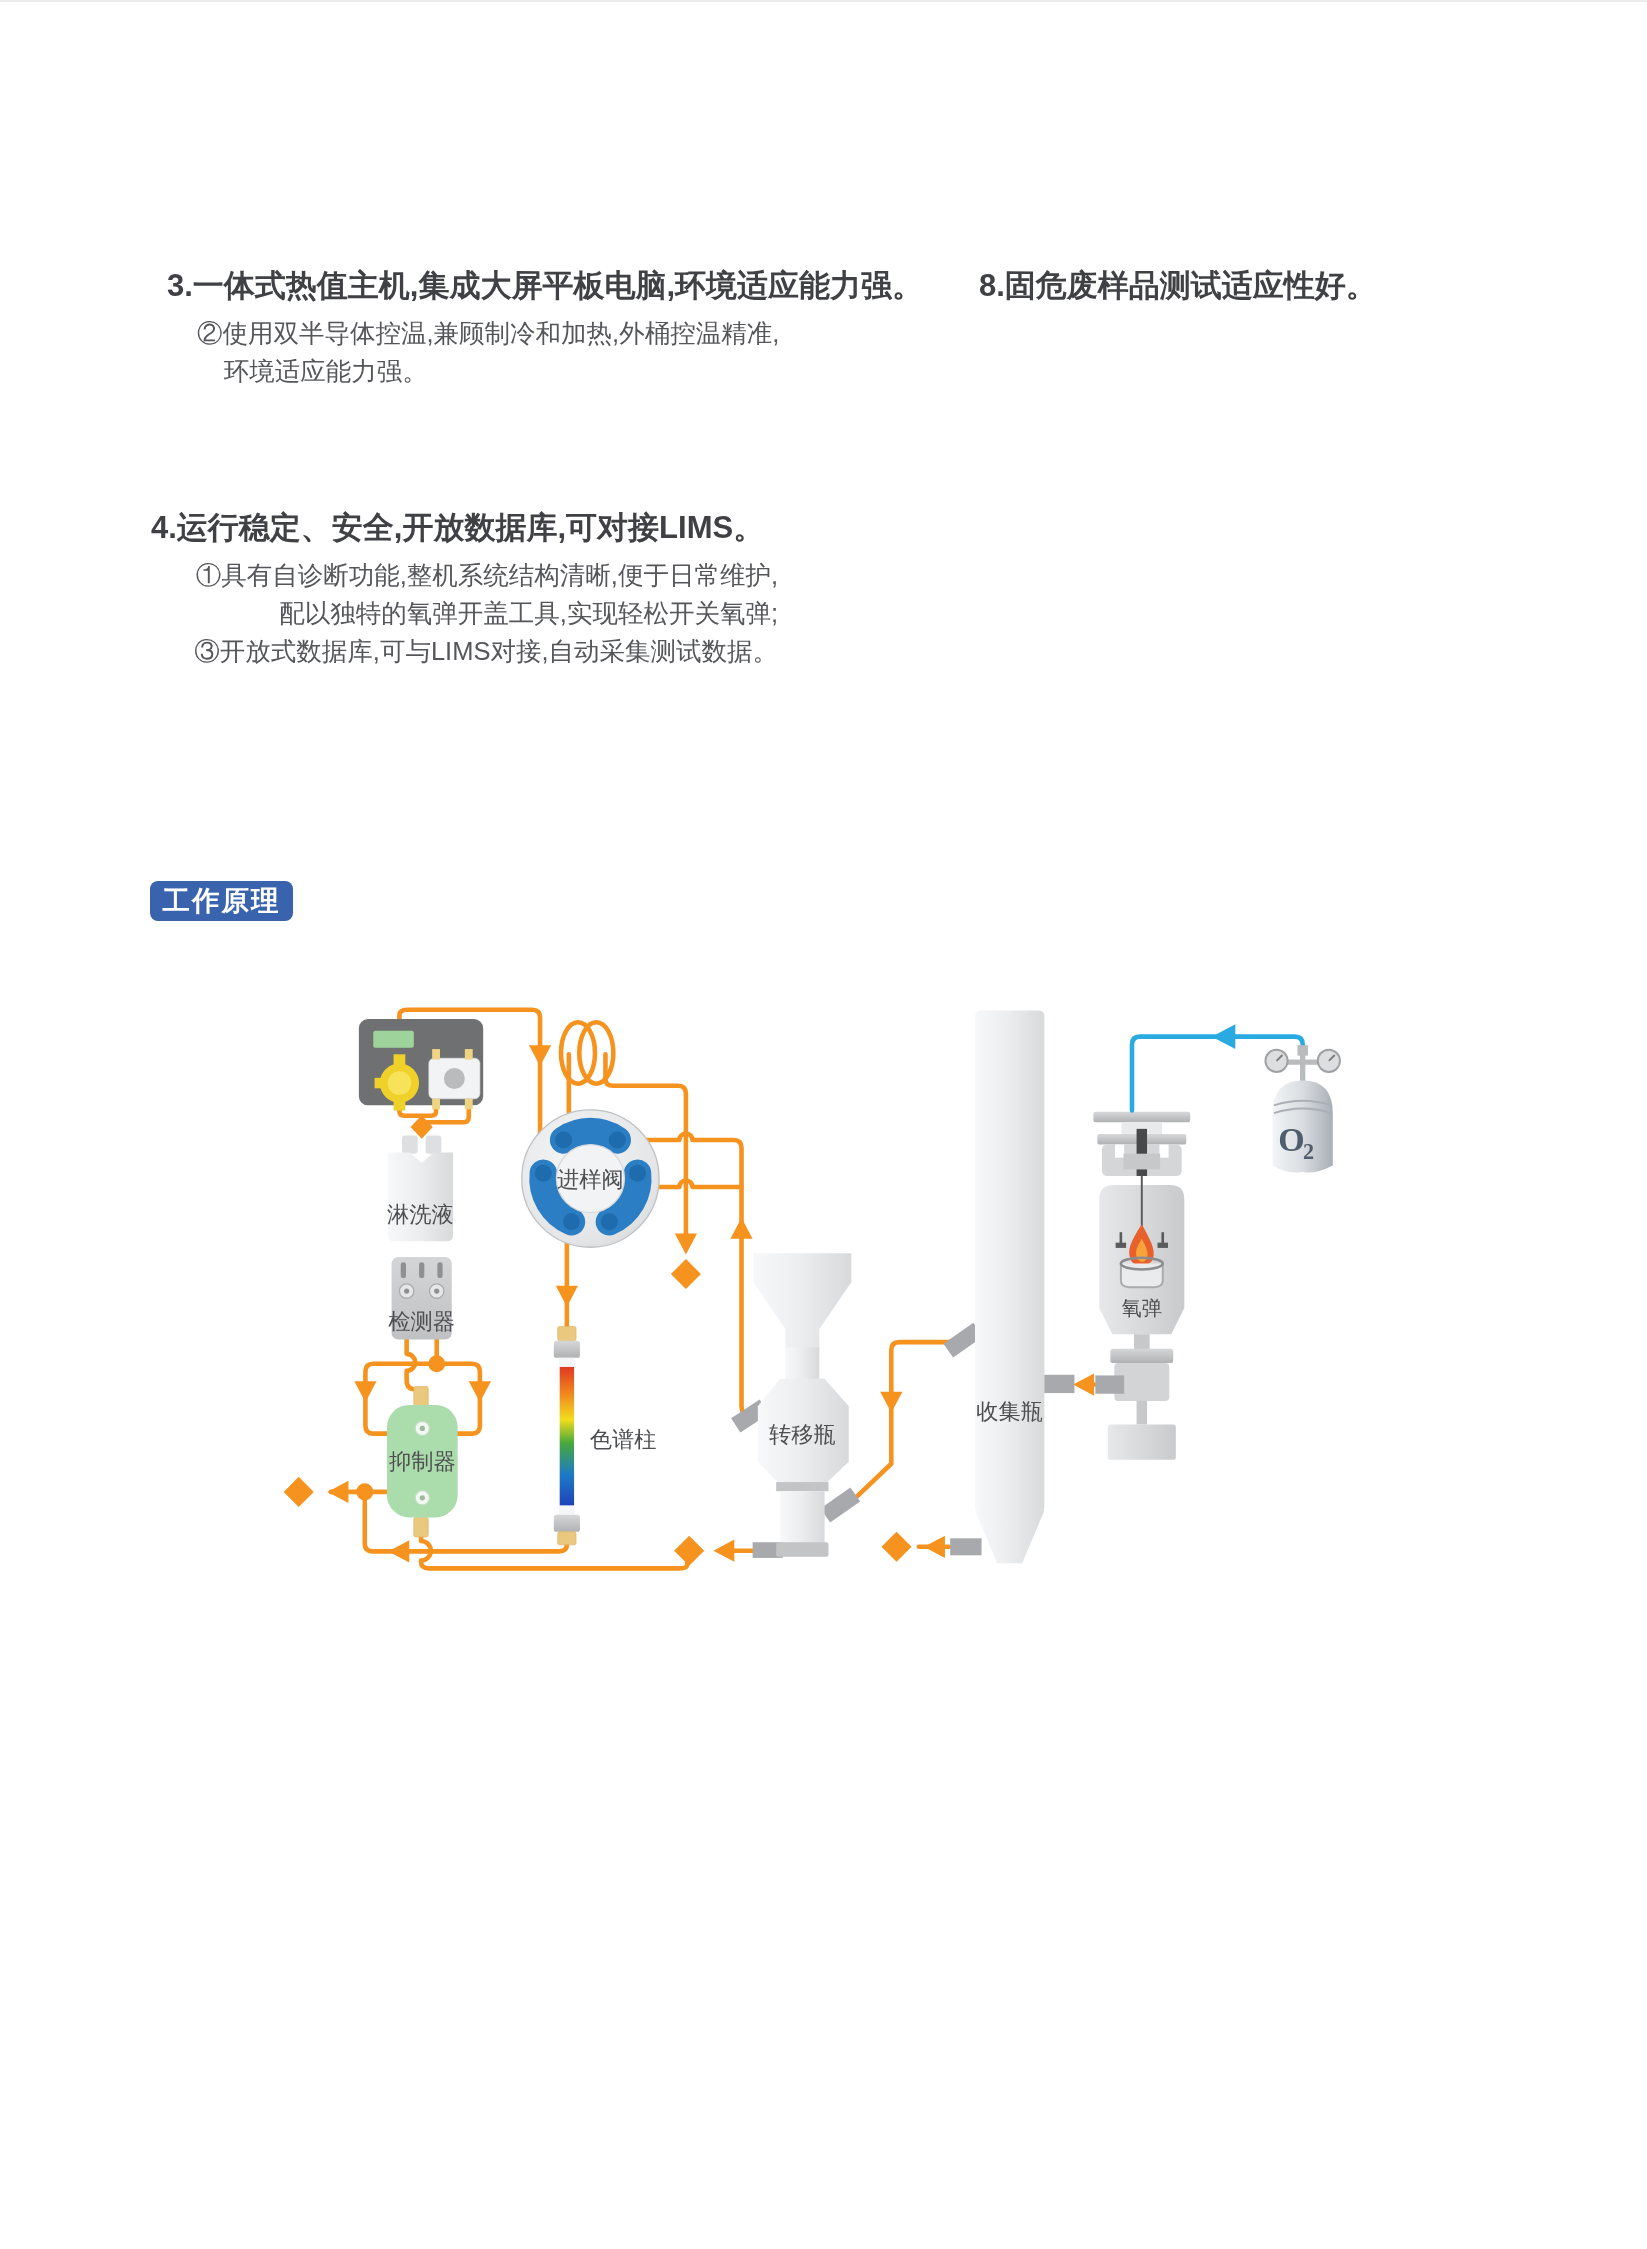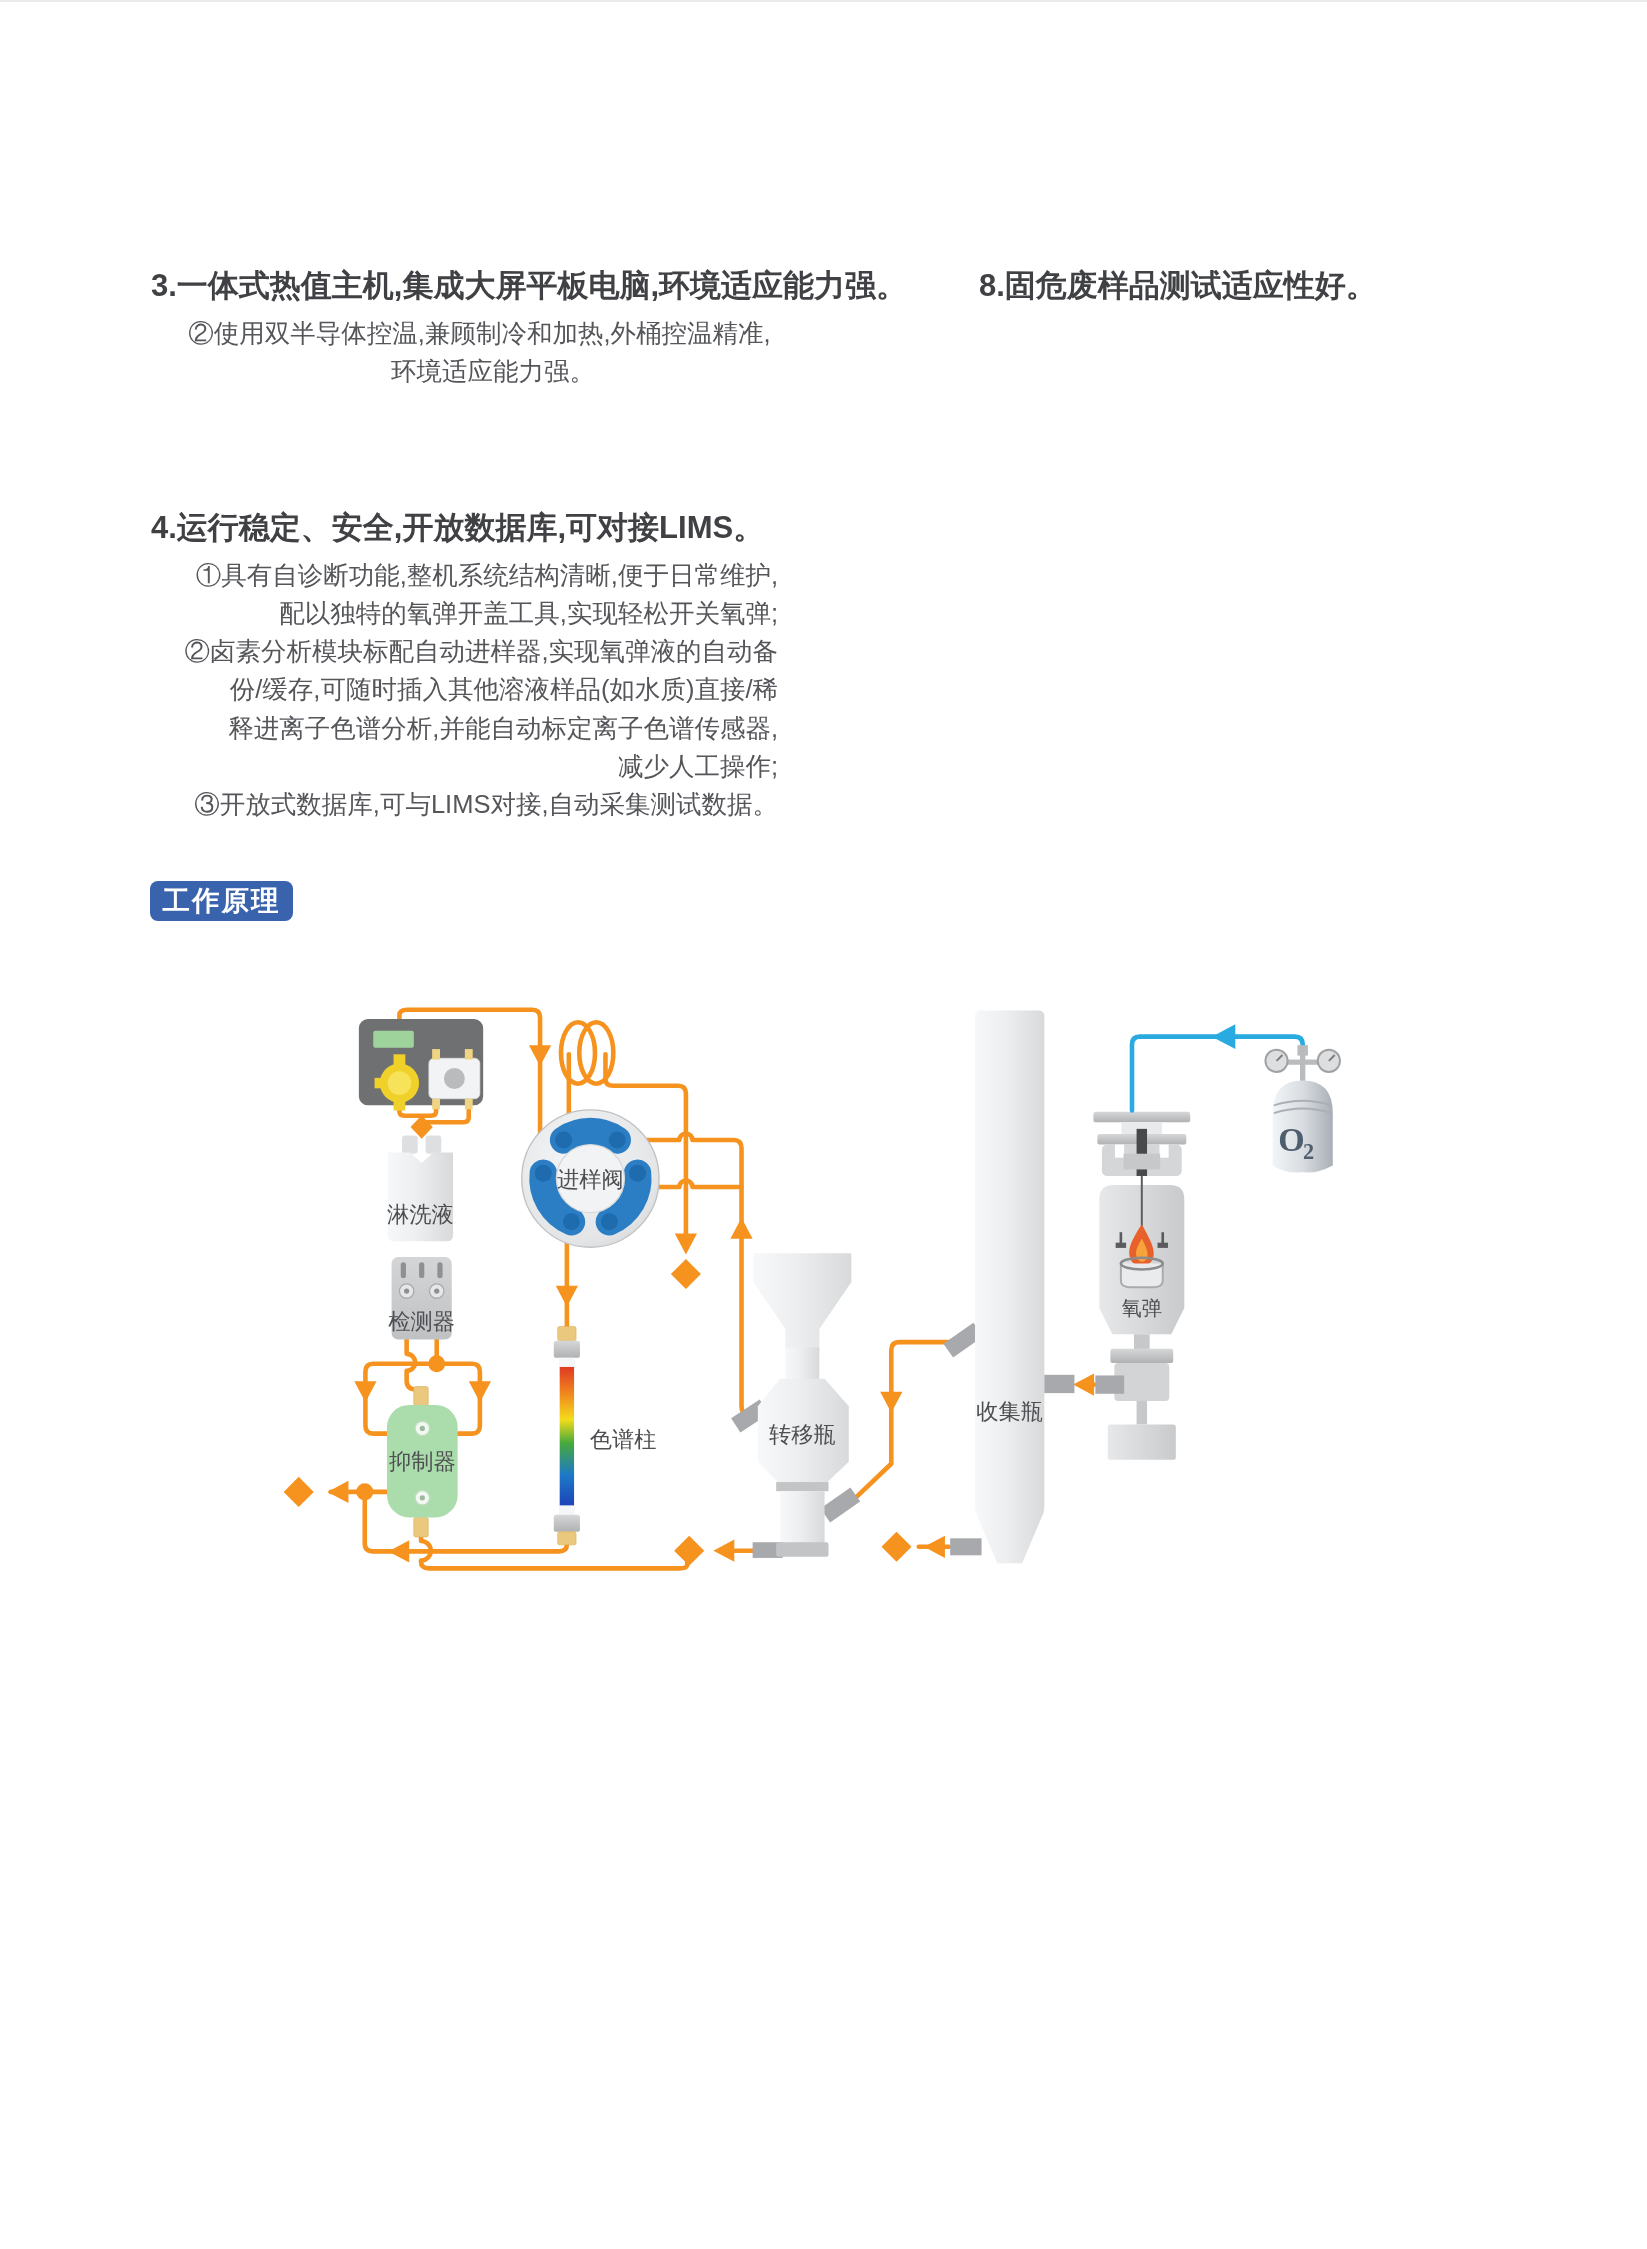--- a/index.html
+++ b/index.html
@@ -2,21 +2,21 @@
 <html style="font-size:10.5px"><head>
 <meta charset="utf-8">
 <style>
   html,body{margin:0;padding:0;background:#ffffff;}
   body{width:1647px;height:2250px;position:relative;font-family:"Liberation Sans",sans-serif;overflow:hidden;}
   .top-edge{position:absolute;top:0;left:0;width:1647px;height:2px;background:#ebebeb;}
   .section{position:absolute;}
   .sec-h{font-size:31px;font-weight:700;color:#404144;line-height:1.25;letter-spacing:0px;white-space:nowrap;}
   .sec-items{margin-top:7.9px;margin-left:30px;font-size:25.5px;color:#55565a;line-height:1.5;}
   .sec-items p{margin:0;padding-left:1.05em;text-indent:-1.05em;}
-  #sec3{left:151px;top:267px;width:661px;text-align:center;}
+  #sec3{left:167px;top:267px;width:661px;}
   #sec3 .sec-items{width:597px;}
   #sec4{left:151px;top:509px;width:661px;}
   #sec4 .sec-items{width:597px;text-align:right;}
   #sec5{left:979px;top:267px;width:654px;}
   #sec5 .sec-items{width:623px;}
   .badge{position:absolute;left:150px;top:881px;width:143px;height:40px;background:#3a63ad;
          border-radius:7.9px;color:#ffffff;font-size:27.5px;font-weight:700;line-height:40px;
          text-align:center;letter-spacing:2px;}
   #diagram{position:absolute;left:249px;top:981px;}
   .tube{stroke:#F6921E;stroke-width:7;fill:none;stroke-linejoin:round;stroke-linecap:round;}
@@ -35,21 +35,20 @@
   <div class="sec-h">3.一体式热值主机,集成大屏平板电脑,环境适应能力强。</div>
   <div class="sec-items">
     <p>②使用双半导体控温,兼顾制冷和加热,外桶控温精准,环境适应能力强。</p>
   </div>
 </div>
 
 <div class="section" id="sec4">
   <div class="sec-h">4.运行稳定、安全,开放数据库,可对接LIMS。</div>
   <div class="sec-items">
     <p>①具有自诊断功能,整机系统结构清晰,便于日常维护,配以独特的氧弹开盖工具,实现轻松开关氧弹;</p>
-    <p>②卤素分析模块标配自动进样器,实现氧弹液的自动备份/缓存,可随时插入其他溶液样品(如水质)直接/稀释进离子色谱分析,并能自动标定离子色谱传感器,减少人工操作;</p>
     <p>③开放式数据库,可与LIMS对接,自动采集测试数据。</p>
   </div>
 </div>
 
 <div class="section" id="sec5">
   <div class="sec-h">8.固危废样品测试适应性好。</div>
 </div>
 
 <div class="badge">工作原理图</div>
 

